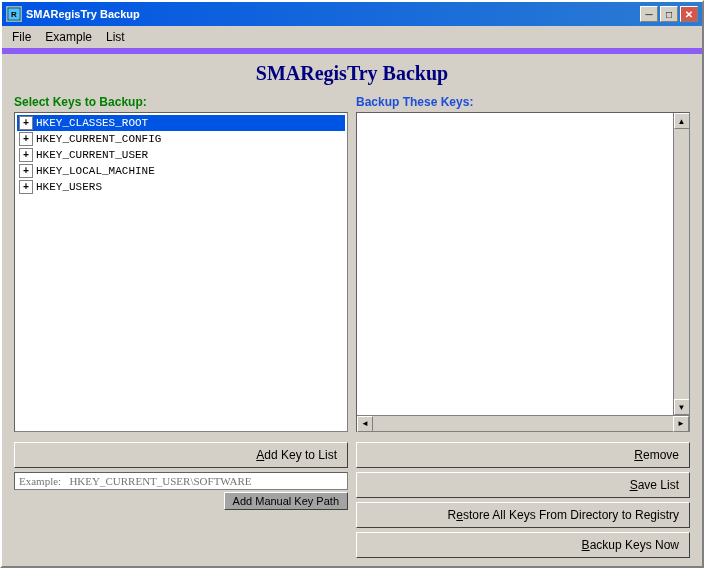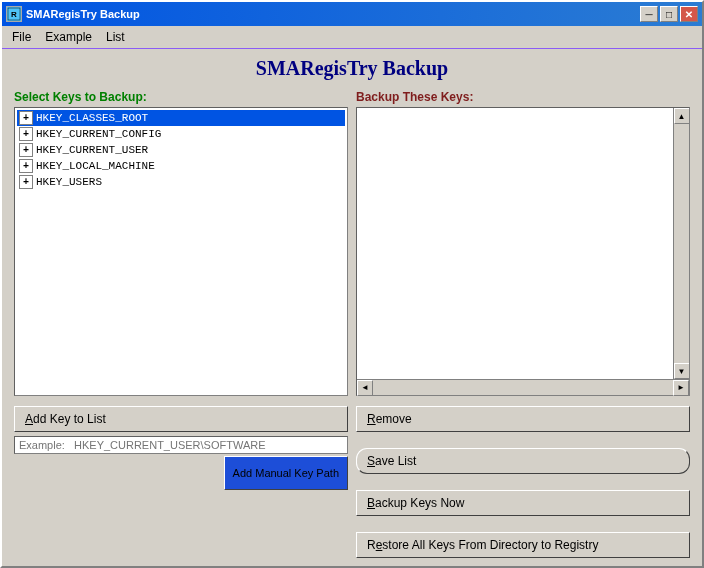--- a/index.html
+++ b/index.html
@@ -76,21 +76,21 @@
     }
 
     .tb-btn.close {
       background: #d4574a;
       color: white;
     }
 
     
     .menu-bar {
       background: #d4d0c8;
-      border-bottom: 1px solid #8b5cf6;
+      border-bottom: 6px solid #8b5cf6;
       display: flex;
       padding: 2px 4px;
       gap: 2px;
     }
 
     .menu-item {
       padding: 2px 6px;
       cursor: pointer;
       font-size: 12px;
     }
@@ -125,21 +125,21 @@
       flex: 1;
     }
 
     .panel-label {
       font-size: 12px;
       font-weight: bold;
       margin-bottom: 3px;
     }
 
     .panel-label.green { color: #008000; }
-    .panel-label.red { color: #7f1d1d; }
+    .panel-label.red { color: #1d4ed8; }
 
     .tree-panel {
       flex: 1;
       background: white;
       border: 2px inset #808080;
       border: 1px solid #808080;
       border-top: 1px solid #606060;
       border-left: 1px solid #606060;
       overflow: auto;
       padding: 2px;
@@ -254,75 +254,74 @@
       flex: 1;
       display: flex;
       flex-direction: column;
       gap: 4px;
     }
 
     .right-buttons {
       flex: 1;
       display: flex;
       flex-direction: column;
-      gap: 16px;
+      gap: 4px;
     }
 
     .btn {
       background: #d4d0c8;
       border: 1px solid #808080;
       border-top: 1px solid #ffffff;
       border-left: 1px solid #ffffff;
       border-bottom: 1px solid #404040;
       border-right: 1px solid #404040;
       padding: 5px 10px;
       cursor: pointer;
       font-size: 12px;
       font-family: 'Tahoma', Arial, sans-serif;
-      text-align: left;
+      text-align: right;
       color: #000;
       width: 100%;
     }
 
     .btn-row {
       display: flex;
       gap: 4px;
     }
 
     .btn-row .btn {
       flex: 1;
-      border-radius: 11px;
     }
 
     .input-row {
       display: flex;
       flex-direction: column;
       gap: 2px;
     }
 
     .text-input {
       border: 1px solid #808080;
       border-top: 1px solid #606060;
       border-left: 1px solid #606060;
       padding: 2px 4px;
       font-size: 11px;
-      font-family: Liberation Sans, sans-serif;
+      font-family: Liberation Serif, serif;
       background: white;
       color: #808080;
       width: 100%;
     }
 
     .small-btn {
-      background: #1d4ed8;
+      background: #a3a3a3;
       border: 1px solid #808080;
       border-top: 1px solid #ffffff;
       border-left: 1px solid #ffffff;
       border-bottom: 1px solid #404040;
       border-right: 1px solid #404040;
-      padding: 10px 8px;
+      padding: 2px 8px;
       cursor: pointer;
       font-size: 11px;
       font-family: 'Tahoma', Arial, sans-serif;
       color: #000;
       align-self: flex-end;
     }
 
     .underline-char {
       text-decoration: underline;
     }
@@ -421,21 +420,21 @@
       <div class="right-buttons">
         <button class="btn">
           <span><span class="underline-char">R</span>emove</span>
         </button>
         <div class="btn-row">
           <button class="btn">
             <span><span class="underline-char">S</span>ave List</span>
           </button>
         </div>
         <button class="btn">
-          <span><span class="underline-char">B</span>ackup Keys Now</span>
+          <span>R<span class="underline-char">e</span>store All Keys From Directory to Registry</span>
         </button>
         <button class="btn">
-          <span>R<span class="underline-char">e</span>store All Keys From Directory to Registry</span>
+          <span><span class="underline-char">B</span>ackup Keys Now</span>
         </button>
       </div>
     </div>
   </div>
 </div>
 
 </body></html>

